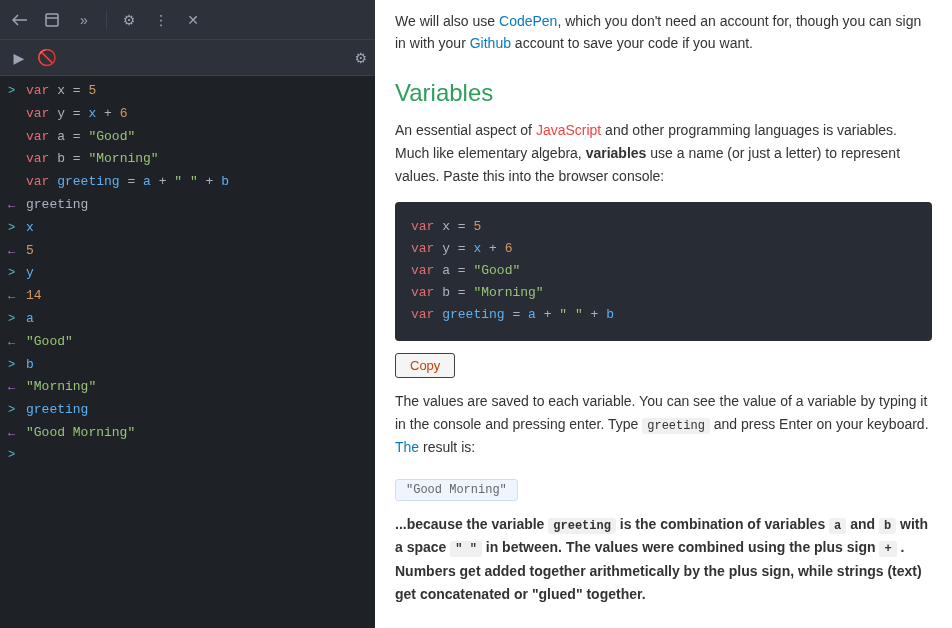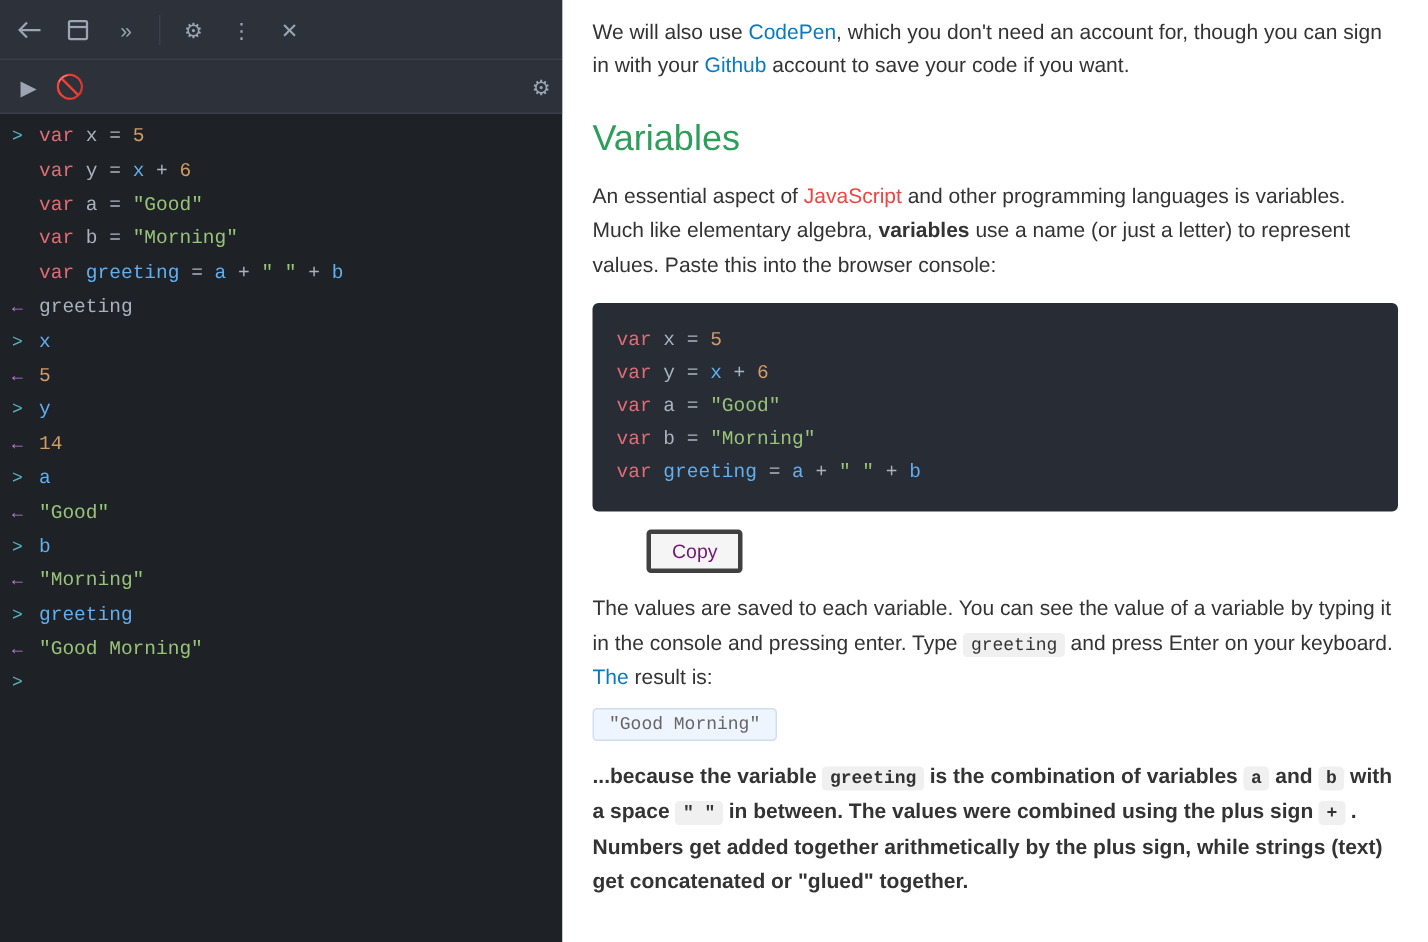--- a/index.html
+++ b/index.html
@@ -185,36 +185,35 @@
       border-radius: 4px;
       padding: 14px 16px;
       margin-bottom: 12px;
       font-family: 'Consolas', 'Courier New', monospace;
       font-size: 13px;
       line-height: 1.7;
     }
 
     .copy-button {
       display: inline-block;
-      border: 3px solid #404040;
+      border: 1px solid #404040;
       background: #f5f5f5;
-      color: #701a75;
+      color: #c2410c;
       font-size: 13px;
       padding: 4px 14px;
       border-radius: 3px;
       cursor: pointer;
       margin-bottom: 12px;
-      margin-left: 36px;
     }
 
     .result-text {
       font-size: 14px;
       color: #333;
       line-height: 1.65;
-      margin-bottom: 8px;
+      margin-bottom: 19px;
     }
     .result-text a { color: #0a7abf; text-decoration: none; }
 
     .inline-code {
       background: #f0f0f0;
       font-family: 'Consolas', 'Courier New', monospace;
       font-size: 12px;
       padding: 1px 5px;
       border-radius: 3px;
       color: #333;

